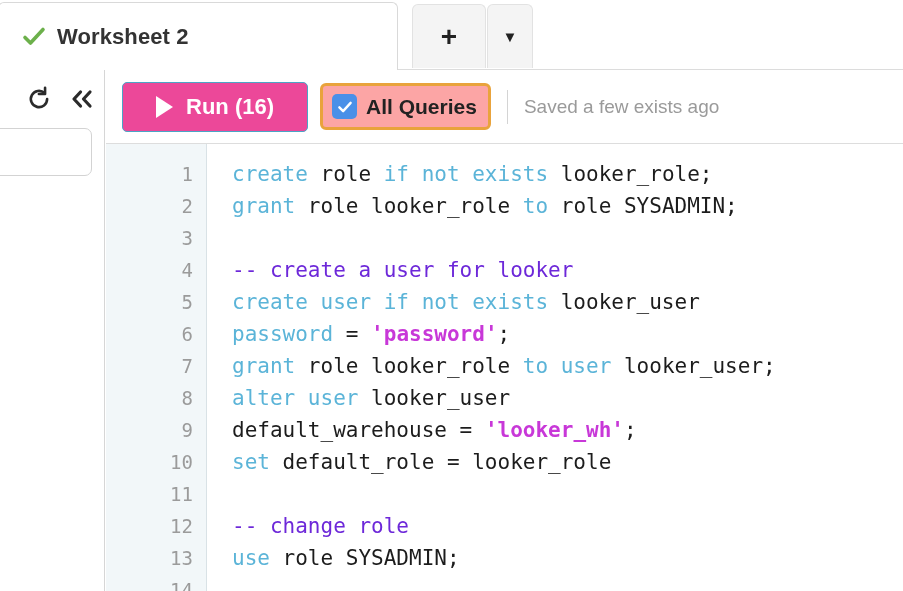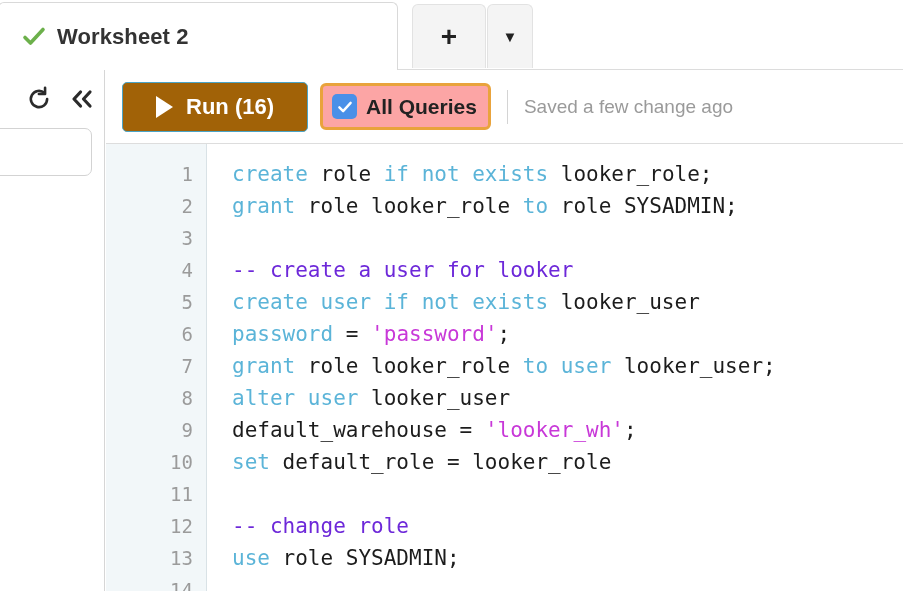--- a/index.html
+++ b/index.html
@@ -71,21 +71,21 @@
 
   
   .toolbar {
     position: absolute; left: 106px; top: 70px; width: 797px; height: 73px;
     background: #ffffff;
     display: flex; align-items: center;
     padding-left: 16px;
   }
   .run-btn {
     height: 50px; min-width: 186px;
-    background: #a16207;
+    background: #ec4899;
     border: 1px solid #4ba4c6;
     border-radius: 5px;
     display: flex; align-items: center; justify-content: center;
     gap: 13px; padding: 0 20px;
     cursor: pointer;
   }
   .run-tri {
     width: 0; height: 0;
     border-left: 17px solid #ffffff;
     border-top: 11px solid transparent;
@@ -140,21 +140,21 @@
     position: absolute; left: 102px; top: 0; right: 0; height: 448px;
     padding-top: 14px; padding-left: 24px;
   }
   .cl {
     height: 32px; line-height: 32px;
     font-family: "DejaVu Sans Mono", monospace;
     font-size: 21px; color: #1c1c1c;
     white-space: pre;
   }
   .k  { color: #5bb4d8; }
-  .s  { color: #c838d8; }
+  .s  { color: #c838d8; font-weight: bold; }
   .c  { color: #6d28d9; }
   .p  { color: #1c1c1c; }
 </style>
 </head>
 <body>
 
 <div id="app">
 
   <div class="tabbar">
 
@@ -207,21 +207,21 @@
       <span class="allq-box">
         <svg width="18" height="18" viewBox="0 0 24 24" aria-hidden="true">
           <path d="M4.5 12.5 L9.5 17.5 L19.5 6.5" fill="none" stroke="#ffffff" stroke-width="3.2" stroke-linecap="round" stroke-linejoin="round"></path>
         </svg>
       </span>
       <span class="allq-label">All Queries</span>
     </div>
 
     <span class="tb-sep"></span>
 
-    <span class="saved-text">Saved a few change ago</span>
+    <span class="saved-text">Saved a few exists ago</span>
   </div>
 
   <div class="editor">
     <div class="gutter">
       <div class="gutter-inner" id="gutter-lines">
           <div class="ln">1</div>
           <div class="ln">2</div>
           <div class="ln">3</div>
           <div class="ln">4</div>
           <div class="ln">5</div>

